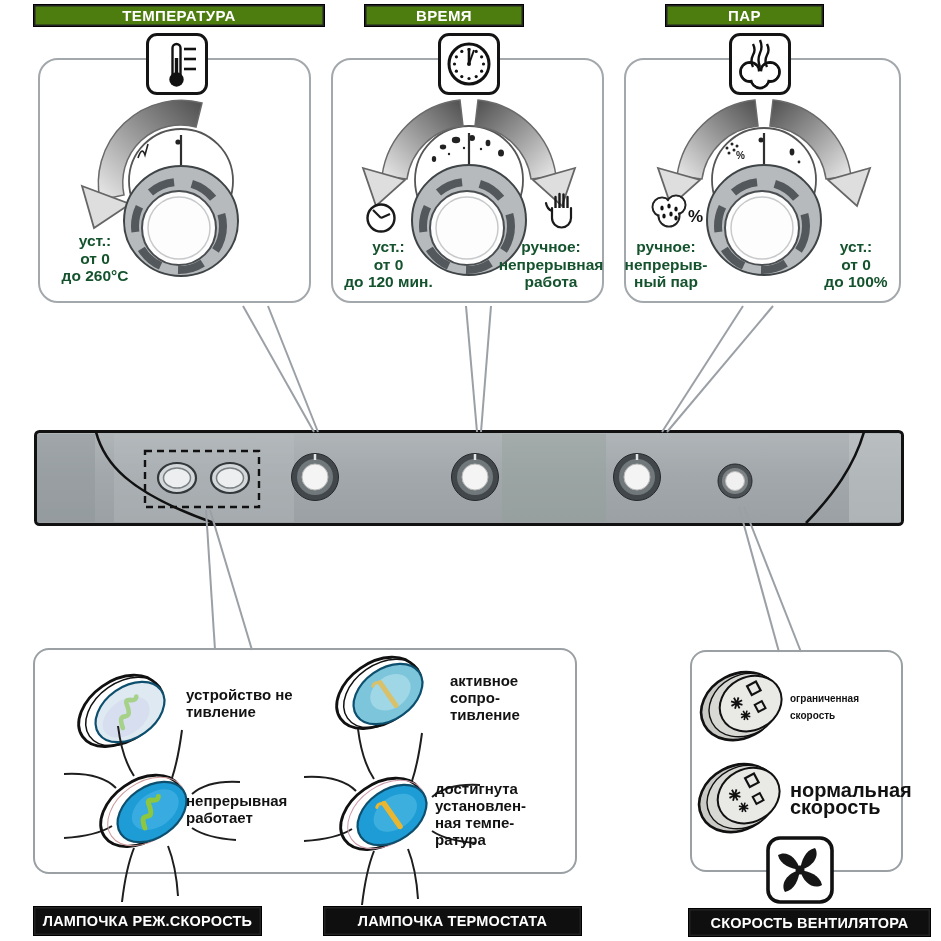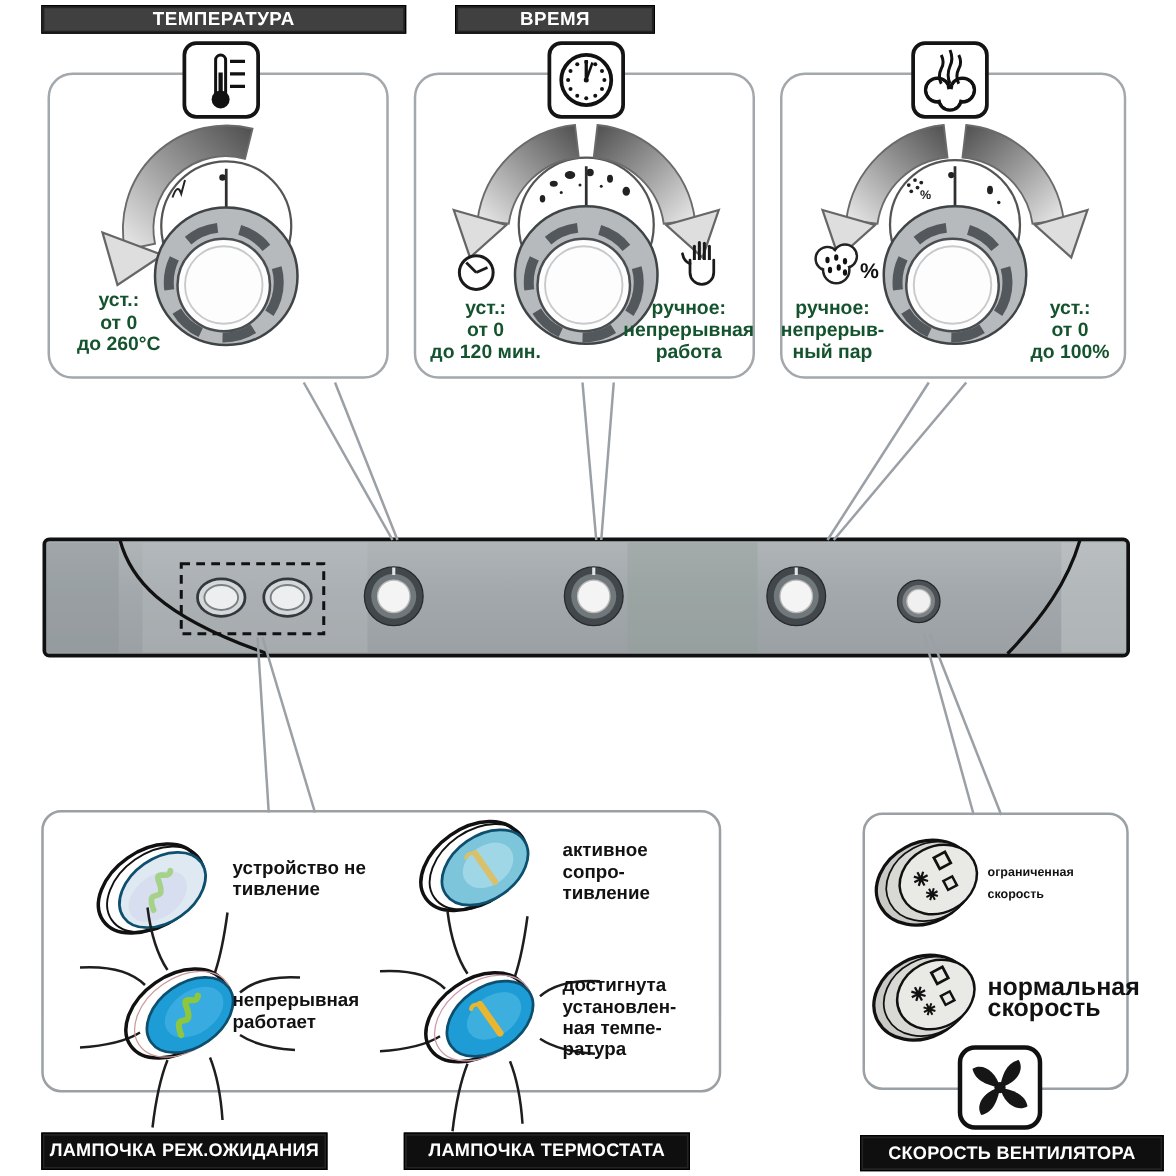--- a/index.html
+++ b/index.html
@@ -1,19 +1,19 @@
 <!DOCTYPE html>
 <html><head>
 <meta charset="utf-8">
 <style>
   *{margin:0;padding:0;box-sizing:border-box}
   html,body{background:#ffffff}
   #stage{position:relative;width:941px;height:941px;background:#fff;
          font-family:"Liberation Sans",sans-serif;overflow:hidden}
-  .hdr{position:absolute;height:23px;background:#404040;color:#fff;
+  .hdr{position:absolute;height:23px;background:#4d7c0f;color:#fff;
        font-weight:700;font-size:15px;letter-spacing:.4px;
        display:flex;align-items:center;justify-content:center;
        border:1px solid #000;box-shadow:inset 0 0 0 1.5px #232323}
   .topbox{position:absolute;width:273px;height:245px;background:#fff;
           border:2px solid #a3a8ac;border-radius:20px;z-index:1}
   .iconbox{position:absolute;width:62px;height:62px;background:#fff;
            border:3px solid #141414;border-radius:11px;display:flex;
            align-items:center;justify-content:center;z-index:5}
   .dtext{position:absolute;font-weight:700;font-size:15.5px;line-height:17.5px;
          color:#14532d;white-space:pre-line;text-align:center;z-index:6}
@@ -28,20 +28,23 @@
 </head>
 <body>
 
 <div id="stage">
 
   <div class="hdr" style="left:33px;top:4px;width:292px">
     <span>ТЕМПЕРАТУРА</span>
   </div>
   <div class="hdr" style="left:364px;top:4px;width:160px">
     <span>ВРЕМЯ</span>
+  </div>
+  <div class="hdr" style="left:665px;top:4px;width:159px">
+    <span>ПАР</span>
   </div>
 
   <div class="topbox" style="left:38px;top:58px"></div>
   <div class="topbox" style="left:331px;top:58px"></div>
   <div class="topbox" style="left:624px;top:58px;width:277px"></div>
 
   <svg class="layer" style="left:38px;top:58px;z-index:2" width="273" height="245" viewBox="0 0 273 245">
     <defs>
       <linearGradient id="gT" x1="1" y1="0" x2="0" y2="1">
         <stop offset="0" stop-color="#4e4e4e"></stop>
@@ -343,21 +346,21 @@
     </g>
   </svg>
 
   <div class="ltext" style="left:186px;top:686px">устройство не
 тивление</div>
   <div class="ltext" style="left:186px;top:792px">непрерывная
 работает</div>
   <div class="ltext" style="left:450px;top:672px">активное
 сопро-
 тивление</div>
-  <div class="ltext" style="left:450px;top:780px">достигнута
+  <div class="ltext" style="left:435px;top:780px">достигнута
 установлен-
 ная темпе-
 ратура</div>
 
   <div class="bigbox" style="left:690px;top:650px;width:213px;height:222px"></div>
 
   <svg class="layer" style="left:690px;top:645px;z-index:2" width="215" height="275" viewBox="0 0 215 275">
     <g transform="translate(58,60) rotate(-28)">
       <ellipse cx="-8" cy="-3" rx="40" ry="32" fill="#c9c9c6" stroke="#111" stroke-width="2.6"></ellipse>
       <ellipse cx="-3" cy="-1.5" rx="37" ry="30" fill="#d8d8d5" stroke="#111" stroke-width="1.4"></ellipse>
@@ -385,22 +388,22 @@
       <circle r="4.5"></circle>
     </g>
   </svg>
 
   <div class="ltext" style="left:790px;top:690px;font-size:10px">ограниченная
 скорость</div>
   <div class="ltext" style="left:790px;top:782px;font-size:20px">нормальная
 скорость</div>
 
   <div class="lbl" style="left:33px;top:906px;width:229px">
-    <span>ЛАМПОЧКА РЕЖ.ОЖИДАНИЯ</span>
-  </div>
-  <div class="lbl" style="left:323px;top:906px;width:229px">
+    <span>ЛАМПОЧКА РЕЖ.СКОРОСТЬ</span>
+  </div>
+  <div class="lbl" style="left:323px;top:906px;width:259px">
     <span>ЛАМПОЧКА ТЕРМОСТАТА</span>
   </div>
   <div class="lbl" style="left:688px;top:908px;width:243px;height:29px">
     <span>СКОРОСТЬ ВЕНТИЛЯТОРА</span>
   </div>
 
 </div>
 
 </body></html>

